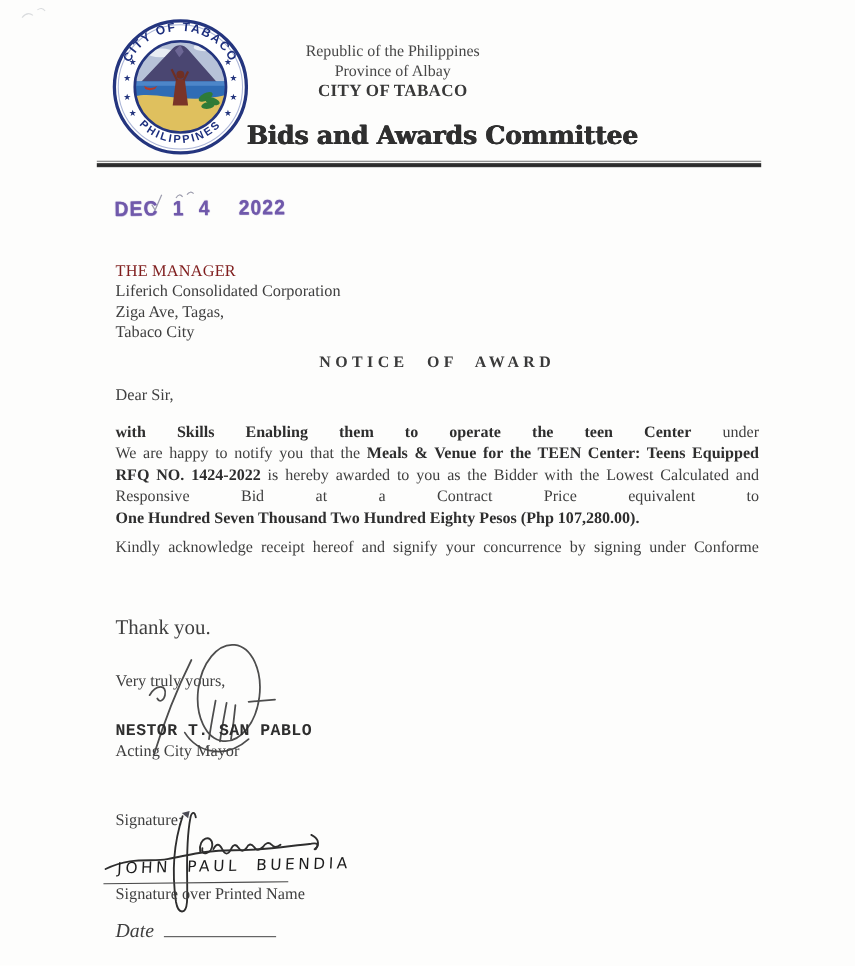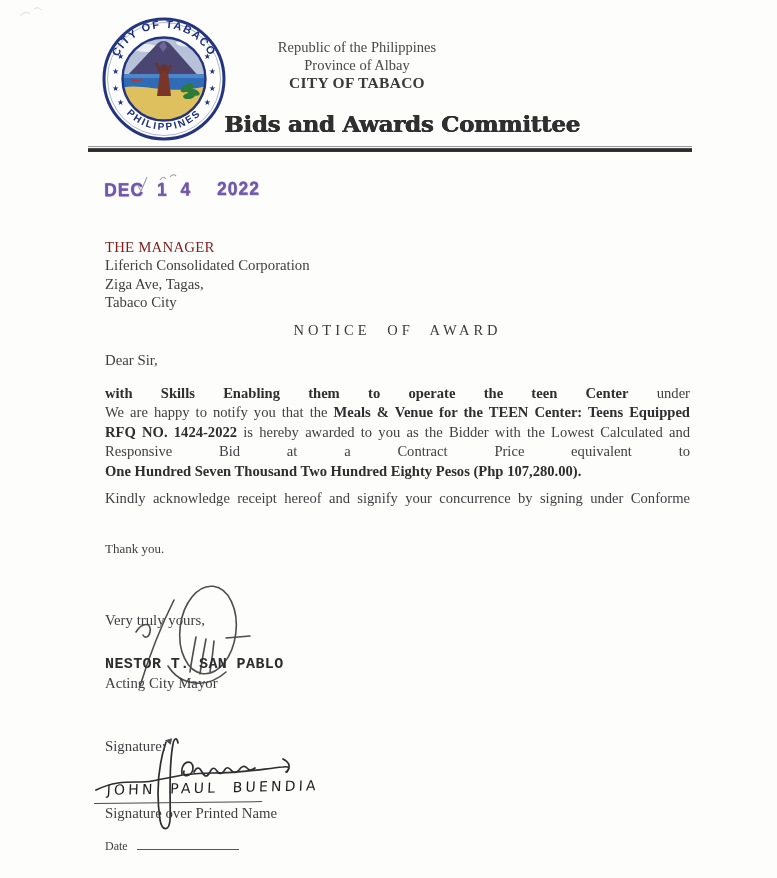--- a/index.html
+++ b/index.html
@@ -23,44 +23,44 @@
   
   .stamp{
     left:104px;top:179px;font-family:"Liberation Sans", sans-serif;font-weight:bold;
     font-size:17.5px;color:#7059ab;letter-spacing:1px;word-spacing:7px;white-space:pre;
     transform:rotate(-.6deg) scaleY(1.08);transform-origin:left top;
     text-shadow:0 0 1px rgba(112,89,171,.75), .4px .4px 0 rgba(112,89,171,.5);
   }
   
   .addressee{left:105px;top:238px;font-size:14.8px;line-height:18.4px;}
   .addressee .b{font-weight:normal;color:#7f1d1d;letter-spacing:.2px;}
-  .notice{left:105px;top:322px;width:585px;text-align:center;font-weight:normal;color:#3a3a3a;
+  .notice{left:105px;top:322px;width:585px;text-align:center;font-weight:bold;color:#3a3a3a;
     font-size:14.5px;letter-spacing:4px;word-spacing:9px;}
   .saluto{left:105px;top:352px;font-size:14.8px;}
   .para{left:105px;top:0;width:585px;font-size:14.6px;line-height:19.4px;}
   .p-award{top:384px;}
   .p-ack{top:489px;}
   .line{text-align:justify;text-align-last:justify;}
   .line.left{text-align:center;text-align-last:left;}
   .b{font-weight:bold;color:#2e2e2e;}
-  .thanks{left:105px;top:541px;font-size:13px;}
+  .thanks{left:105px;top:560px;font-size:19px;}
   
   .vale{left:105px;top:612px;font-size:14.8px;}
   .mayor-name{left:105px;top:656px;font-size:15px;font-weight:bold;color:#2e2e2e;letter-spacing:.4px;font-family:Liberation Mono, monospace;}
   .mayor-title{left:105px;top:675px;font-size:14.8px;}
   
   .conforme{left:105px;top:738px;font-size:14.8px;}
   .conf-mark{position:absolute;left:58px;top:-4px;color:#4c4c55;font-size:11px;transform:rotate(12deg);}
   .hand-name{
     left:107px;top:782px;font-family:"DejaVu Sans", sans-serif;font-size:14px;color:#1d1d1d;
     letter-spacing:3.2px;word-spacing:7px;transform:rotate(-1.3deg) skewX(-4deg);transform-origin:left top;
   }
   .sigline{left:94px;top:790px;width:168px;height:12px;border-bottom:1.4px solid #4a4a4a;transform:rotate(-.6deg);}
   .caption{left:105px;top:805px;font-size:14.8px;}
-  .daterow{left:105px;top:836px;font-size:12px;}
+  .daterow{left:105px;top:836px;font-size:18px;font-style:italic;}
   .dateline{display:inline-block;width:102px;height:13px;border-bottom:1.3px solid #555;margin-left:9px;}
   svg{display:block;}
   .noise{opacity:.35;}
 </style>
 </head>
 <body>
 
 <div class="page">
 
   <svg class="abs noise" style="left:18px;top:3px;" width="34" height="20" viewBox="0 0 34 20">

